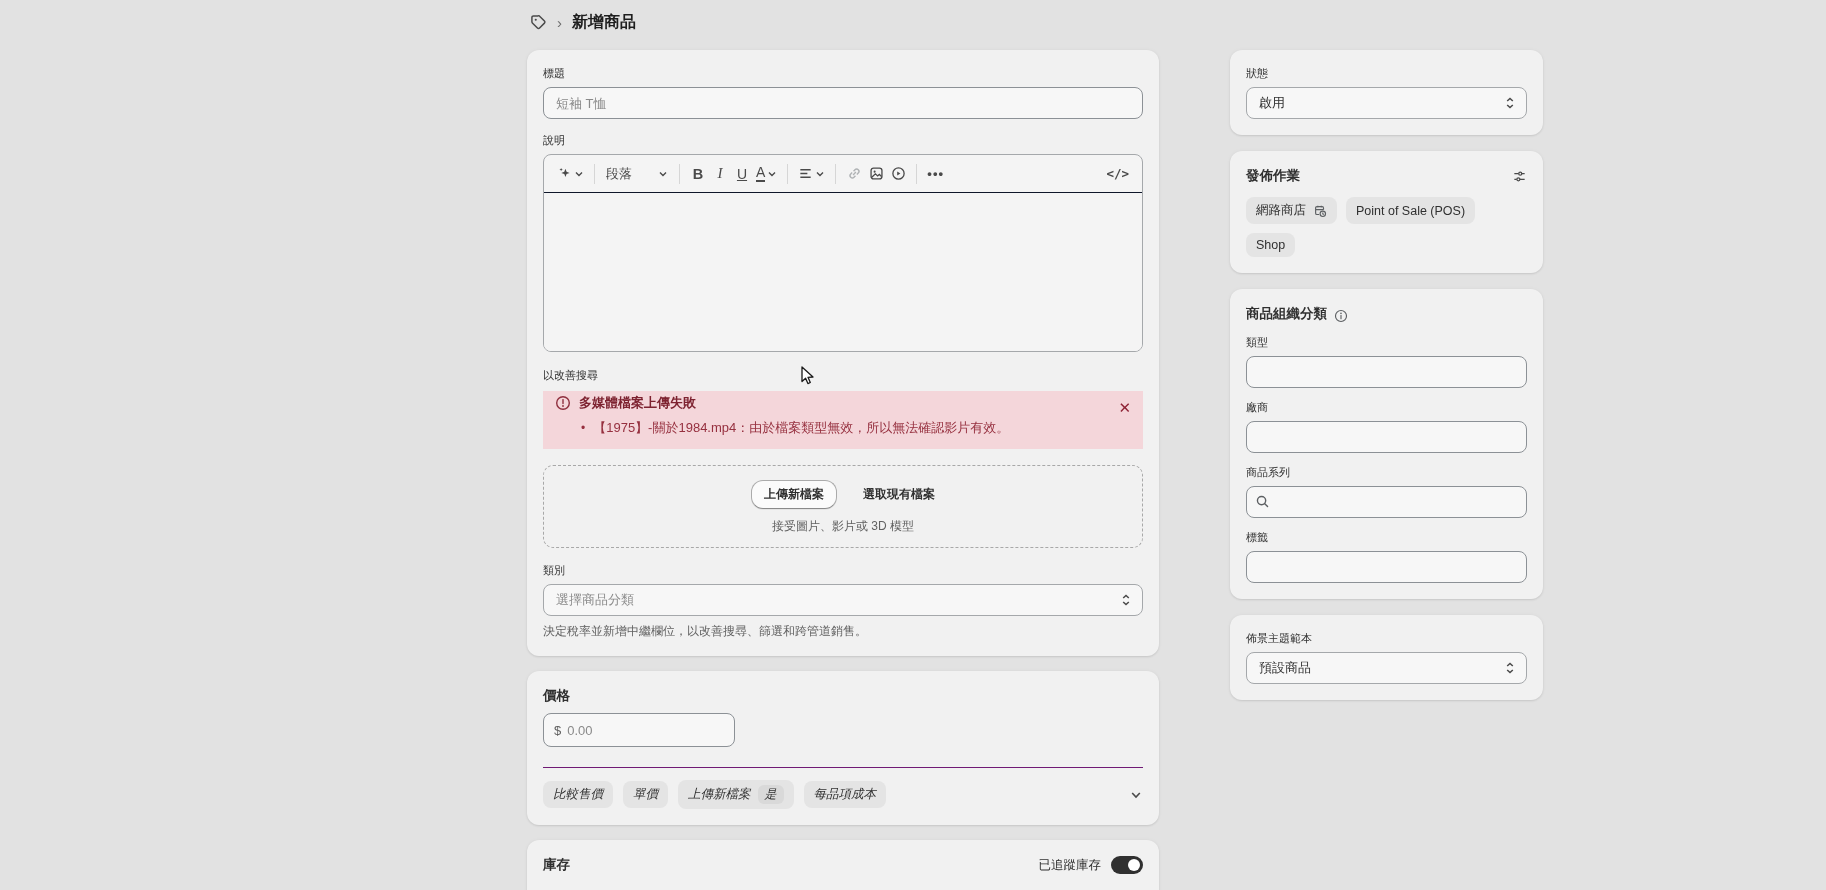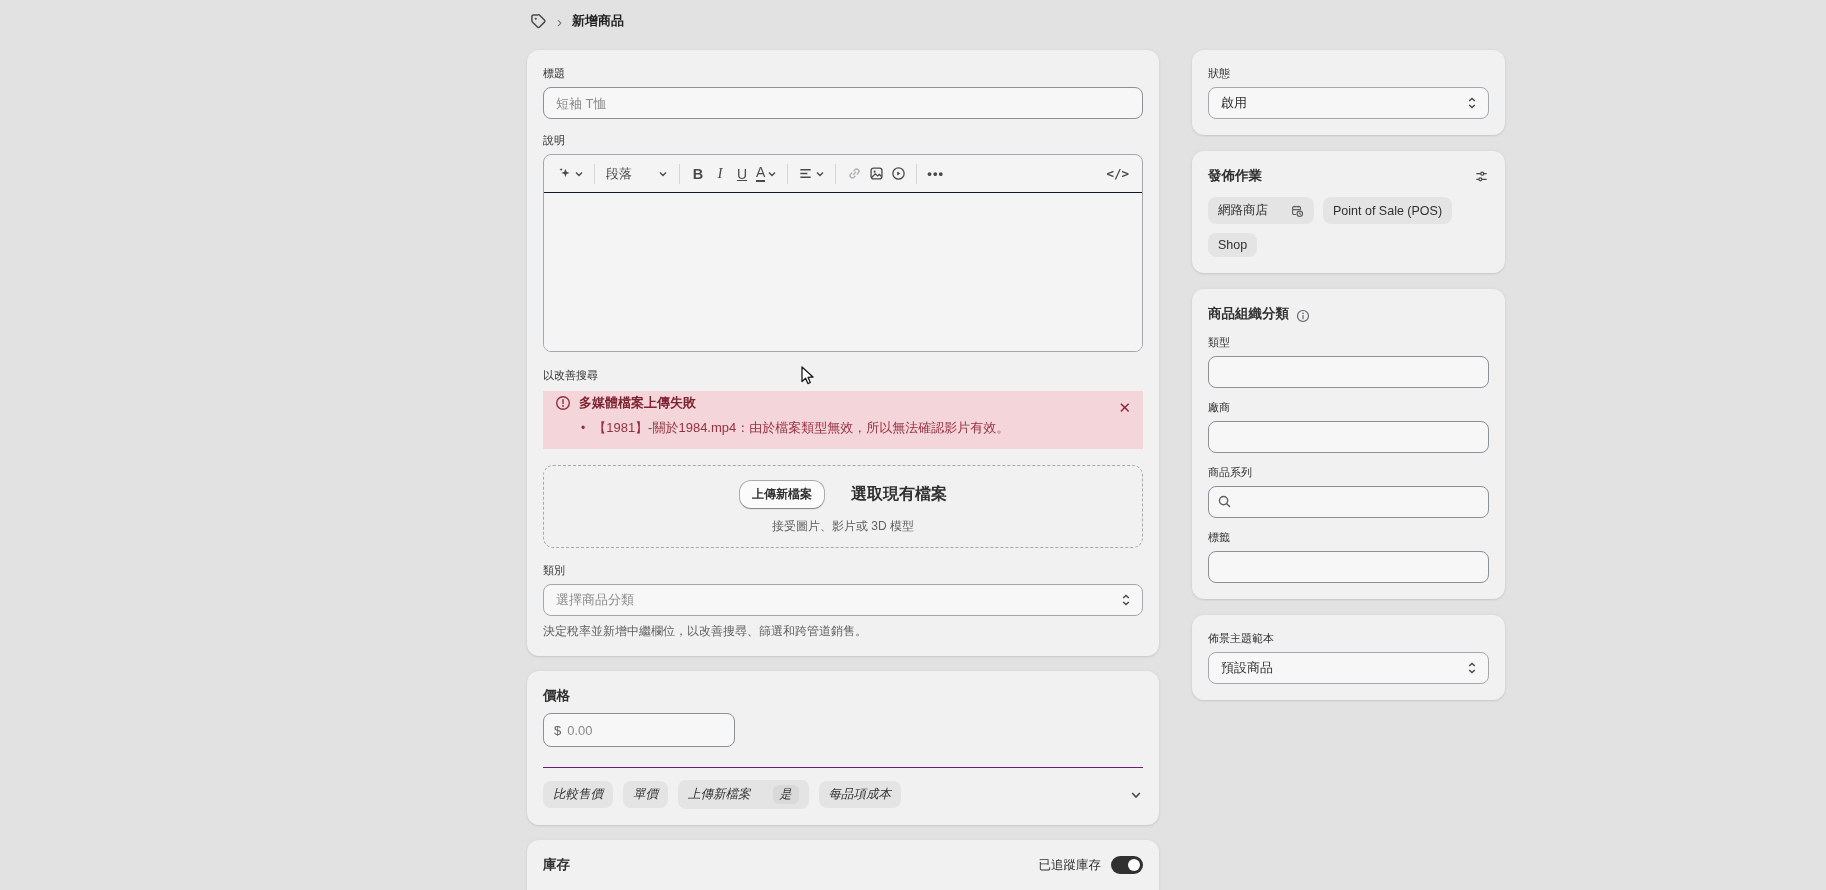--- a/index.html
+++ b/index.html
@@ -11,25 +11,25 @@
     color: #303030;
     overflow: hidden;
   }
   
   .page-header {
     position: absolute; left: 530px; top: 12px;
     display: flex; align-items: center; gap: 10px;
   }
   .page-header .crumb-icon { display: inline-flex; color: #4a4a4a; }
   .page-header .crumb-sep { color: #6d6d6d; font-size: 15px; line-height: 1; }
-  .page-title { font-size: 13px; font-weight: 700; color: #1f1f1f; }
+  .page-title { font-size: 16px; font-weight: 700; color: #1f1f1f; }
 
   
   .main-col  { position: absolute; left: 527px; top: 50px; width: 632px; }
-  .side-col  { position: absolute; left: 1192px; top: 50px; width: 313px; }
+  .side-col  { position: absolute; left: 1230px; top: 50px; width: 313px; }
 
   .card {
     background: #f1f1f1;
     border-radius: 12px;
     box-shadow: 0 1px 2px rgba(0,0,0,.10), 0 0 4px rgba(0,0,0,.04);
     padding: 16px;
   }
   .card + .card { margin-top: 15px; }
   .side-col .card + .card { margin-top: 16px; }
 
@@ -131,21 +131,21 @@
     border: 1px solid #ababab;
     border-bottom-color: #8a8a8a;
     border-radius: 12px;
     padding: 5px 12px;
     font-size: 12px; font-weight: 600; color: #303030;
     cursor: pointer; font-family: inherit;
     box-shadow: 0 1px 0 rgba(0,0,0,.05);
   }
   .btn-plain {
     background: none; border: none; cursor: pointer;
-    font-size: 16px; font-weight: 600; color: #303030; font-family: inherit; margin-left: 12px;
+    font-size: 12px; font-weight: 600; color: #303030; font-family: inherit; margin-left: 12px;
   }
   .upload-hint { margin-top: 9px; font-size: 12px; color: #616161; }
 
   
   .price-input-wrap {
     width: 192px; height: 34px;
     background: #f7f7f7;
     border: 1px solid #8c9196;
     border-radius: 8px;
     display: flex; align-items: center;
@@ -161,21 +161,21 @@
   .badge-row {
     display: flex; align-items: center; gap: 10px;
     border-top: 1px solid #701a75;
     margin-top: 20px; padding-top: 12px; font-style: italic;
   }
   .pill {
     background: #e4e4e4;
     border-radius: 8px;
     padding: 5px 10px;
     font-size: 12.5px; color: #303030;
-    display: inline-flex; align-items: center; gap: 22px;
+    display: inline-flex; align-items: center; gap: 7px;
     cursor: pointer; white-space: nowrap;
   }
   .pill .sub-chip {
     background: #d9d9d9; border-radius: 6px;
     padding: 1px 7px; font-size: 12px;
   }
   .row-chevron { margin-left: auto; color: #4a4a4a; cursor: pointer; display: inline-flex; }
 
   
   .inventory-card { height: 140px; }
@@ -302,21 +302,21 @@
             <circle cx="8" cy="8" r="6.3"></circle>
             <path d="M8 4.6 V8.6" stroke-linecap="round"></path>
             <circle cx="8" cy="11" r="0.9" fill="currentColor" stroke="none"></circle>
           </svg>
         </span>
         <span class="error-title">多媒體檔案上傳失敗</span>
       </div>
       <span class="error-close">✕</span>
       <div class="error-detail">
         <span class="bullet">•</span>
-        <span>【1981】-關於1984.mp4：由於檔案類型無效，所以無法確認影片有效。</span>
+        <span>【1975】-關於1984.mp4：由於檔案類型無效，所以無法確認影片有效。</span>
       </div>
     </div>
 
     <div class="upload-zone">
       <div class="upload-row">
         <button class="btn-secondary">上傳新檔案</button>
         <button class="btn-plain">選取現有檔案</button>
       </div>
       <div class="upload-hint">接受圖片、影片或 3D 模型</div>
     </div>

